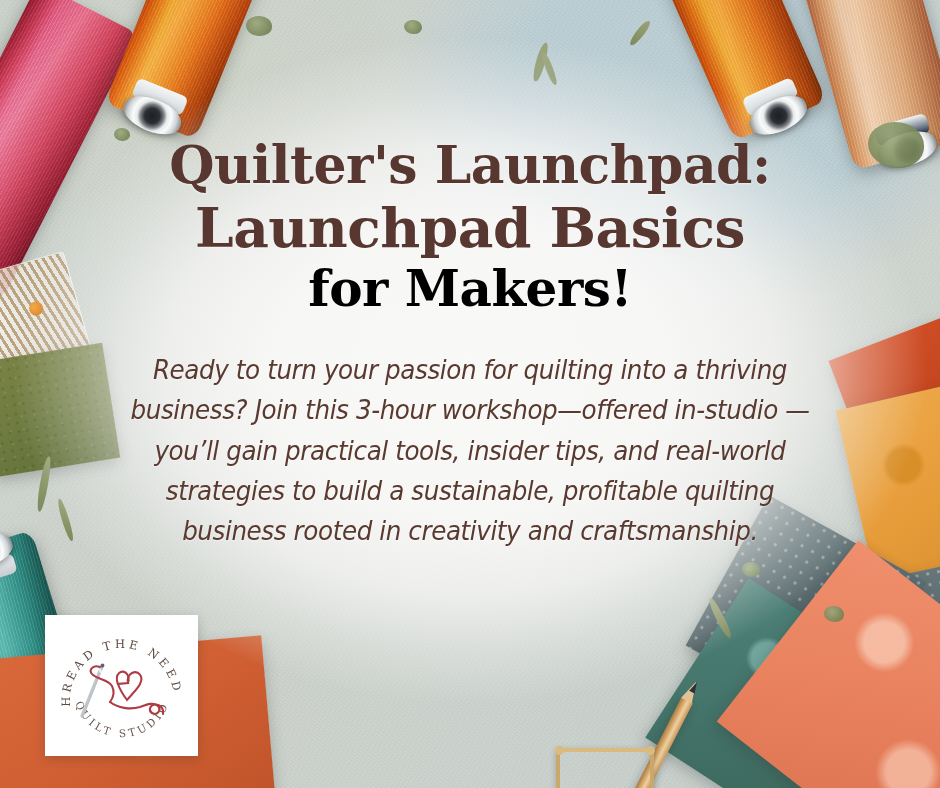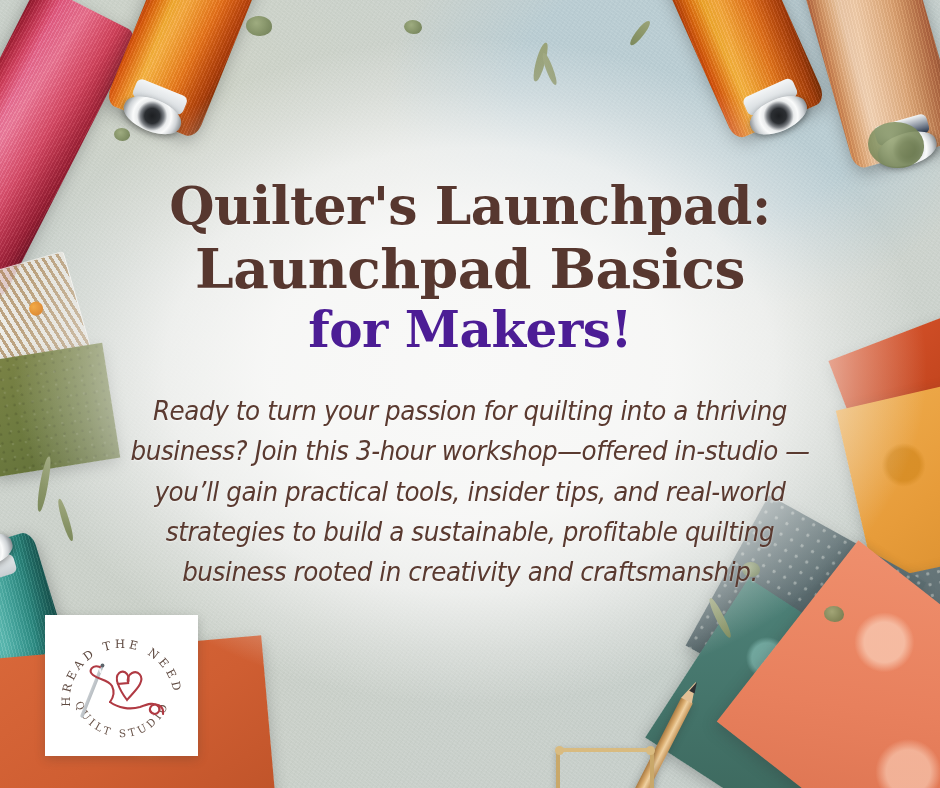--- a/index.html
+++ b/index.html
@@ -233,32 +233,32 @@
   }
 
   
   .content {
     position:absolute; left:0; top:0;
     width:940px; height:788px;
     display:flex; flex-direction:column;
     align-items:center;
     padding-top:138px;
   }
-  .title-block { text-align:center; width:860px;margin-top:41px; }
+  .title-block { text-align:center; width:860px; }
   .title-line {
     font-family:"DejaVu Serif", "Liberation Serif", serif;
     font-weight:bold;
     color:#57372f;
     letter-spacing:-.5px;
     line-height:1.02;
     text-shadow:0 1px 2px rgba(255,255,255,.55);
   }
   #title-line-1 { font-size:52px; }
   #title-line-2 { font-size:55px; margin-top:9px; }
-  #title-line-3 { font-size:50px; color:#4c1d95; margin-top:7px; }
+  #title-line-3 { font-size:50px; color:#000000; margin-top:7px; }
 
   .body-copy {
     width:740px;
     margin-top:36px;
     text-align:center;
     font-family:"DejaVu Sans", "Liberation Sans", sans-serif;
     font-style:italic;
     font-size:26.5px;
     line-height:1.52;
     color:#5a3a30;

